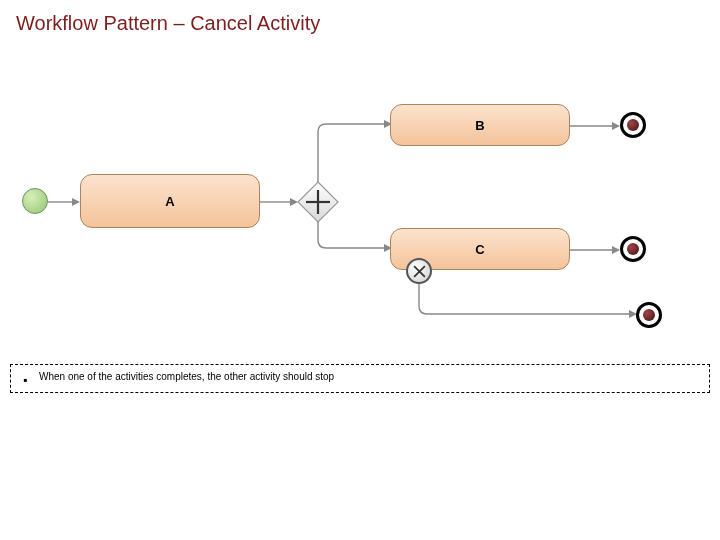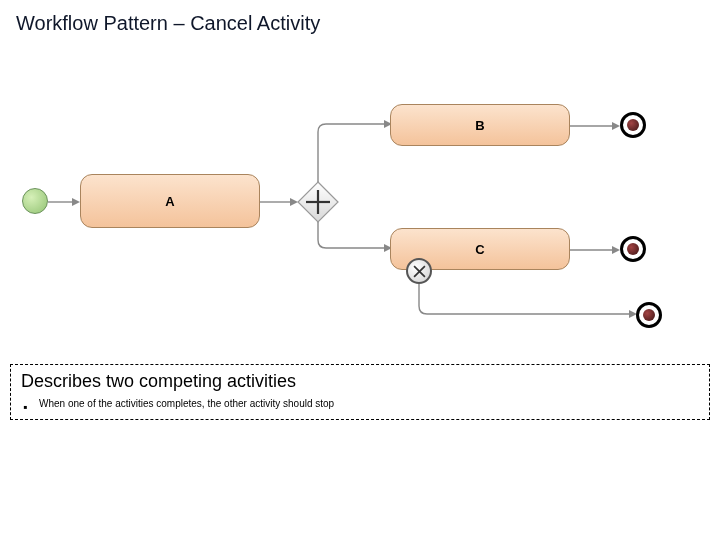--- a/index.html
+++ b/index.html
@@ -1,17 +1,17 @@
 <!DOCTYPE html>
 <html><head>
 <meta charset="utf-8">
 <style>
   * { box-sizing: border-box; margin: 0; padding: 0; }
   body { width: 720px; height: 540px; font-family: Arial, sans-serif; background: #fff; position: relative; overflow: hidden; }
-  .title { position: absolute; left: 16px; top: 12px; font-size: 20px; color: #0f172a; }
+  .title { position: absolute; left: 16px; top: 12px; font-size: 20px; color: #7f1d1d; }
   .diagram { position: absolute; left: 0; top: 90px; width: 720px; height: 260px; }
   .desc-box { position: absolute; left: 10px; top: 364px; width: 700px; border: 1px dashed #000; padding: 6px 10px 10px 10px; }
   .desc-title { font-size: 18px; color: #000; margin-bottom: 6px; }
   .desc-list { list-style: none; padding-left: 18px; }
   .desc-list li { font-size: 10px; color: #000; position: relative; }
   .desc-list li::before { content: "▪"; position: absolute; left: -16px; color: #000; font-size: 12px; top: 2px; }
   
   .start-event { position: absolute; width: 26px; height: 26px; border-radius: 50%; background: radial-gradient(circle at 35% 35%, #d6f0b8, #92c373); border: 1px solid #6a925a; }
   .end-event { position: absolute; width: 26px; height: 26px; border-radius: 50%; border: 3px solid #000; background: #fff; }
   .end-event::after { content: ""; position: absolute; left: 50%; top: 50%; width: 12px; height: 12px; margin-left: -6px; margin-top: -6px; background: radial-gradient(circle at 35% 35%, #a34444, #3c1414); border-radius: 50%; }
@@ -94,17 +94,16 @@
 
   <svg class="flow" style="left:417px; top:194px; width:220px; height:34px;">
     <path d="M2,0 L2,22 Q2,30 10,30 L212,30"></path>
     <polygon class="arrowhead" points="212,26 220,30 212,34"></polygon>
   </svg>
   <div class="end-event" style="left:636px; top:212px;"></div>
 
 </div>
 
 <div class="desc-box">
-  <div class="desc-title">Describes two competing activities</div>
   <ul class="desc-list">
     <li>When one of the activities completes, the other activity should stop</li>
   </ul>
 </div>
 
 </body></html>

